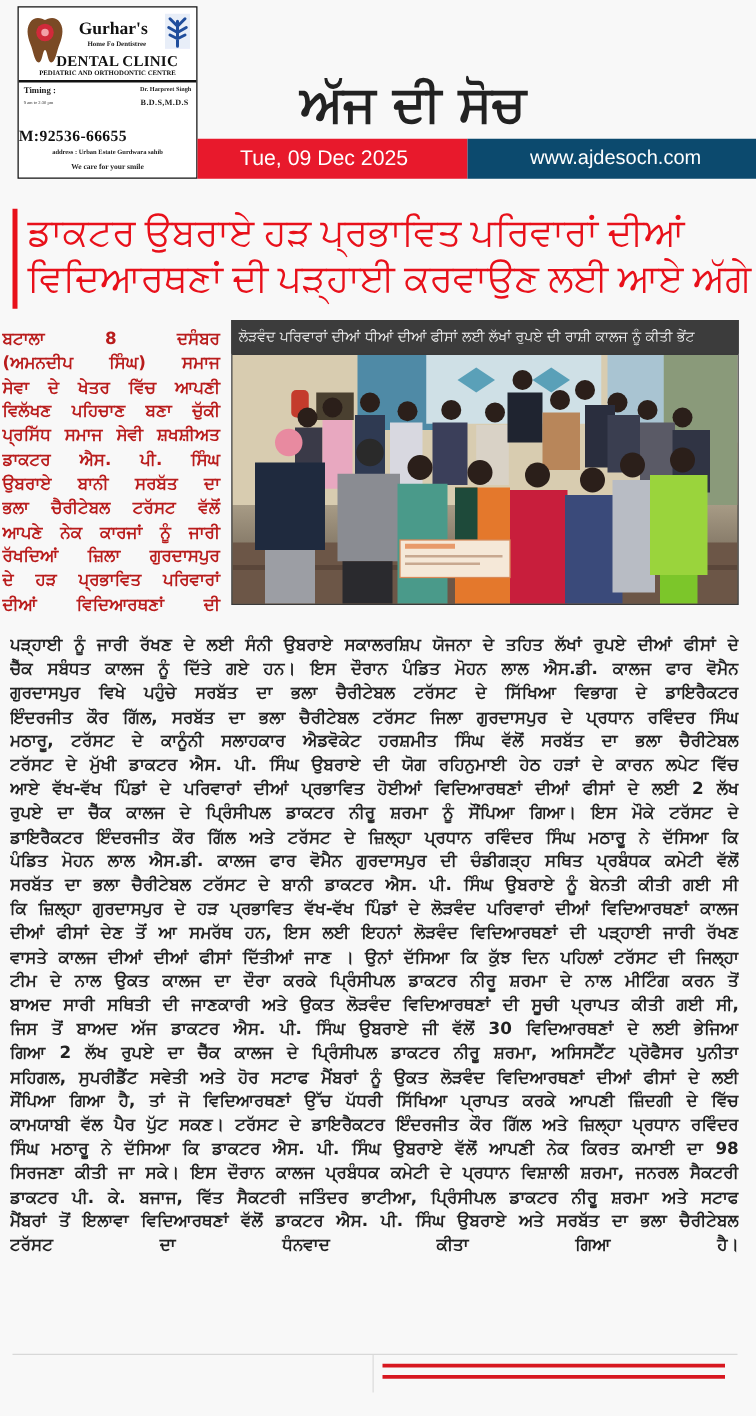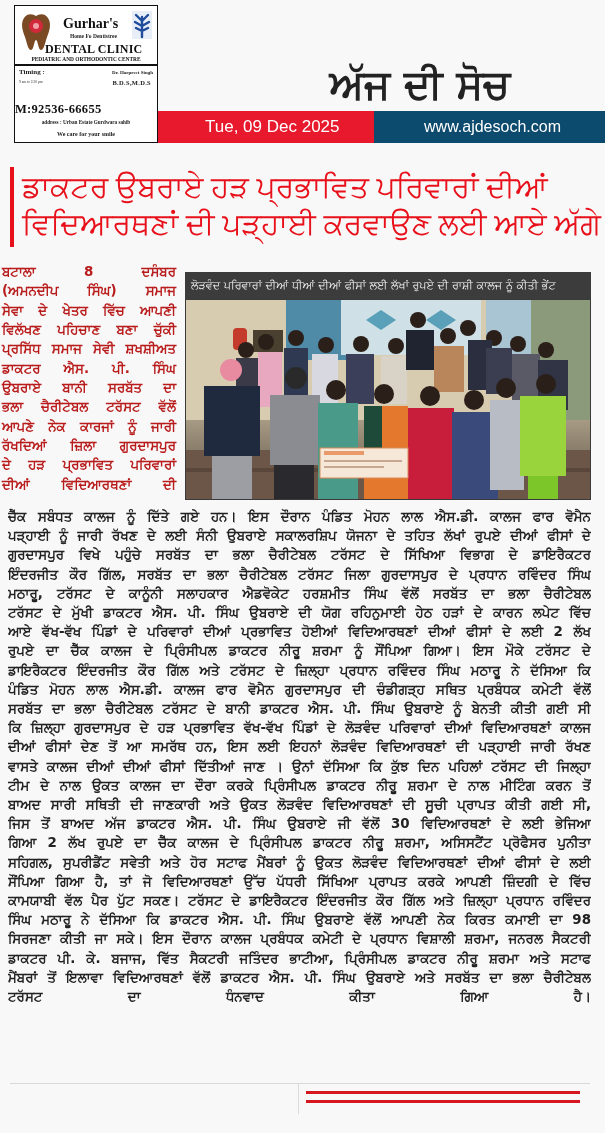--- a/index.html
+++ b/index.html
@@ -22,45 +22,45 @@
   .ad .timing { position: absolute; left: 4px; top: 62px; font-size: 7px; font-weight: 700; }
   .ad .hours { position: absolute; left: 4px; top: 74px; font-size: 3.6px; color: #333; }
   .ad .doctor { position: absolute; right: 4px; top: 64px; font-size: 5px; font-weight: 700; color: #222; }
   .ad .degree { position: absolute; right: 6px; top: 73px; font-size: 6.5px; font-weight: 700; color: #222; letter-spacing: 0.3px; }
   .ad .mobile { position: absolute; left: 0; right: 0; top: 96px; text-align: left; font-size: 12.5px; font-weight: 700; color: #111; letter-spacing: 0.3px; }
   .ad .address { position: absolute; left: 0; right: 0; top: 113px; text-align: center; font-size: 5.2px; font-weight: 700; color: #222; }
   .ad .tagline { position: absolute; left: 0; right: 0; top: 125px; text-align: center; font-size: 6px; font-weight: 700; color: #222; }
 
   
   .masthead-title {
-    position: absolute; left: 240px; top: 58px; width: 270px; text-align: right;
+    position: absolute; left: 240px; top: 58px; width: 270px; text-align: left;
     font-family: "DejaVu Sans", sans-serif; font-size: 40px; font-weight: 700; color: #222;
     line-height: 52px;
   }
   .date-bar {
     position: absolute; left: 158px; top: 111px; width: 216px; height: 32px;
     background: #e8192c; color: #fff; font-family: "Liberation Sans", sans-serif;
-    font-size: 17px; line-height: 32px; padding-left: 47px;
+    font-size: 17px; line-height: 32px; padding-left: 34px;
   }
   .site-bar {
     position: absolute; left: 374px; top: 111px; width: 237px; height: 32px;
     background: #0c4a6e; color: #fff; font-family: "Liberation Sans", sans-serif;
     font-size: 16px; line-height: 32px; text-align: center;
   }
 
   
   .headline-accent { position: absolute; left: 10px; top: 167px; width: 4px; height: 80px; background: #e8101a; }
   .headline {
     position: absolute; left: 22px; top: 168px; width: 570px;
     color: #e8101a; font-family: Liberation Serif, serif; font-size: 30px; font-weight: 400;
     line-height: 37px; white-space: nowrap;
   }
 
   
-  .photo-panel { position: absolute; left: 185px; top: 272px; width: 406px; height: 228px; background: #3a3a3a; }
+  .photo-panel { position: absolute; left: 185px; top: 256px; width: 406px; height: 228px; background: #3a3a3a; }
   .caption-bar {
     position: absolute; left: 0; top: 0; width: 100%; height: 27px; background: #3c3c3c;
     color: #f2f2f2; font-size: 11.2px; line-height: 27px; padding-left: 6px; white-space: nowrap; overflow: hidden;
   }
   .photo { position: absolute; left: 1px; top: 28px; width: 404px; height: 199px; overflow: hidden;
     background: linear-gradient(180deg, #d9cdb4 0%, #cfc3a8 40%, #8a7e6c 75%, #6b5f50 100%); }
 
   
   .col-left {
     position: absolute; left: 2px; top: 262px; width: 174px;
@@ -204,22 +204,22 @@
   <span class="line">ਡਾਕਟਰ ਐਸ. ਪੀ. ਸਿੰਘ</span>
   <span class="line">ਉਬਰਾਏ ਬਾਨੀ ਸਰਬੱਤ ਦਾ</span>
   <span class="line">ਭਲਾ ਚੈਰੀਟੇਬਲ ਟਰੱਸਟ ਵੱਲੋਂ</span>
   <span class="line">ਆਪਣੇ ਨੇਕ ਕਾਰਜਾਂ ਨੂੰ ਜਾਰੀ</span>
   <span class="line">ਰੱਖਦਿਆਂ ਜ਼ਿਲਾ ਗੁਰਦਾਸਪੁਰ</span>
   <span class="line">ਦੇ ਹੜ ਪ੍ਰਭਾਵਿਤ ਪਰਿਵਾਰਾਂ</span>
   <span class="line">ਦੀਆਂ ਵਿਦਿਆਰਥਣਾਂ ਦੀ</span>
 </div>
 
 <div class="body-full">
+  <span class="line">ਪੜ੍ਹਾਈ ਨੂੰ ਜਾਰੀ ਰੱਖਣ ਦੇ ਲਈ ਸੰਨੀ ਉਬਰਾਏ ਸਕਾਲਰਸ਼ਿਪ ਯੋਜਨਾ ਦੇ ਤਹਿਤ ਲੱਖਾਂ ਰੁਪਏ ਦੀਆਂ ਫੀਸਾਂ ਦੇ</span>
   <span class="line">ਚੈੱਕ ਸਬੰਧਤ ਕਾਲਜ ਨੂੰ ਦਿੱਤੇ ਗਏ ਹਨ। ਇਸ ਦੌਰਾਨ ਪੰਡਿਤ ਮੋਹਨ ਲਾਲ ਐਸ.ਡੀ. ਕਾਲਜ ਫਾਰ ਵੋਮੈਨ</span>
-  <span class="line">ਪੜ੍ਹਾਈ ਨੂੰ ਜਾਰੀ ਰੱਖਣ ਦੇ ਲਈ ਸੰਨੀ ਉਬਰਾਏ ਸਕਾਲਰਸ਼ਿਪ ਯੋਜਨਾ ਦੇ ਤਹਿਤ ਲੱਖਾਂ ਰੁਪਏ ਦੀਆਂ ਫੀਸਾਂ ਦੇ</span>
   <span class="line">ਗੁਰਦਾਸਪੁਰ ਵਿਖੇ ਪਹੁੰਚੇ ਸਰਬੱਤ ਦਾ ਭਲਾ ਚੈਰੀਟੇਬਲ ਟਰੱਸਟ ਦੇ ਸਿੱਖਿਆ ਵਿਭਾਗ ਦੇ ਡਾਇਰੈਕਟਰ</span>
   <span class="line">ਇੰਦਰਜੀਤ ਕੌਰ ਗਿੱਲ, ਸਰਬੱਤ ਦਾ ਭਲਾ ਚੈਰੀਟੇਬਲ ਟਰੱਸਟ ਜਿਲਾ ਗੁਰਦਾਸਪੁਰ ਦੇ ਪ੍ਰਧਾਨ ਰਵਿੰਦਰ ਸਿੰਘ</span>
   <span class="line">ਮਠਾਰੂ, ਟਰੱਸਟ ਦੇ ਕਾਨੂੰਨੀ ਸਲਾਹਕਾਰ ਐਡਵੋਕੇਟ ਹਰਸ਼ਮੀਤ ਸਿੰਘ ਵੱਲੋਂ ਸਰਬੱਤ ਦਾ ਭਲਾ ਚੈਰੀਟੇਬਲ</span>
   <span class="line">ਟਰੱਸਟ ਦੇ ਮੁੱਖੀ ਡਾਕਟਰ ਐਸ. ਪੀ. ਸਿੰਘ ਉਬਰਾਏ ਦੀ ਯੋਗ ਰਹਿਨੁਮਾਈ ਹੇਠ ਹੜਾਂ ਦੇ ਕਾਰਨ ਲਪੇਟ ਵਿੱਚ</span>
   <span class="line">ਆਏ ਵੱਖ-ਵੱਖ ਪਿੰਡਾਂ ਦੇ ਪਰਿਵਾਰਾਂ ਦੀਆਂ ਪ੍ਰਭਾਵਿਤ ਹੋਈਆਂ ਵਿਦਿਆਰਥਣਾਂ ਦੀਆਂ ਫੀਸਾਂ ਦੇ ਲਈ 2 ਲੱਖ</span>
   <span class="line">ਰੁਪਏ ਦਾ ਚੈੱਕ ਕਾਲਜ ਦੇ ਪ੍ਰਿੰਸੀਪਲ ਡਾਕਟਰ ਨੀਰੂ ਸ਼ਰਮਾ ਨੂੰ ਸੌਂਪਿਆ ਗਿਆ। ਇਸ ਮੌਕੇ ਟਰੱਸਟ ਦੇ</span>
   <span class="line">ਡਾਇਰੈਕਟਰ ਇੰਦਰਜੀਤ ਕੌਰ ਗਿੱਲ ਅਤੇ ਟਰੱਸਟ ਦੇ ਜ਼ਿਲ੍ਹਾ ਪ੍ਰਧਾਨ ਰਵਿੰਦਰ ਸਿੰਘ ਮਠਾਰੂ ਨੇ ਦੱਸਿਆ ਕਿ</span>
   <span class="line">ਪੰਡਿਤ ਮੋਹਨ ਲਾਲ ਐਸ.ਡੀ. ਕਾਲਜ ਫਾਰ ਵੋਮੈਨ ਗੁਰਦਾਸਪੁਰ ਦੀ ਚੰਡੀਗੜ੍ਹ ਸਥਿਤ ਪ੍ਰਬੰਧਕ ਕਮੇਟੀ ਵੱਲੋਂ</span>
   <span class="line">ਸਰਬੱਤ ਦਾ ਭਲਾ ਚੈਰੀਟੇਬਲ ਟਰੱਸਟ ਦੇ ਬਾਨੀ ਡਾਕਟਰ ਐਸ. ਪੀ. ਸਿੰਘ ਉਬਰਾਏ ਨੂੰ ਬੇਨਤੀ ਕੀਤੀ ਗਈ ਸੀ</span>
   <span class="line">ਕਿ ਜ਼ਿਲ੍ਹਾ ਗੁਰਦਾਸਪੁਰ ਦੇ ਹੜ ਪ੍ਰਭਾਵਿਤ ਵੱਖ-ਵੱਖ ਪਿੰਡਾਂ ਦੇ ਲੋੜਵੰਦ ਪਰਿਵਾਰਾਂ ਦੀਆਂ ਵਿਦਿਆਰਥਣਾਂ ਕਾਲਜ</span>

